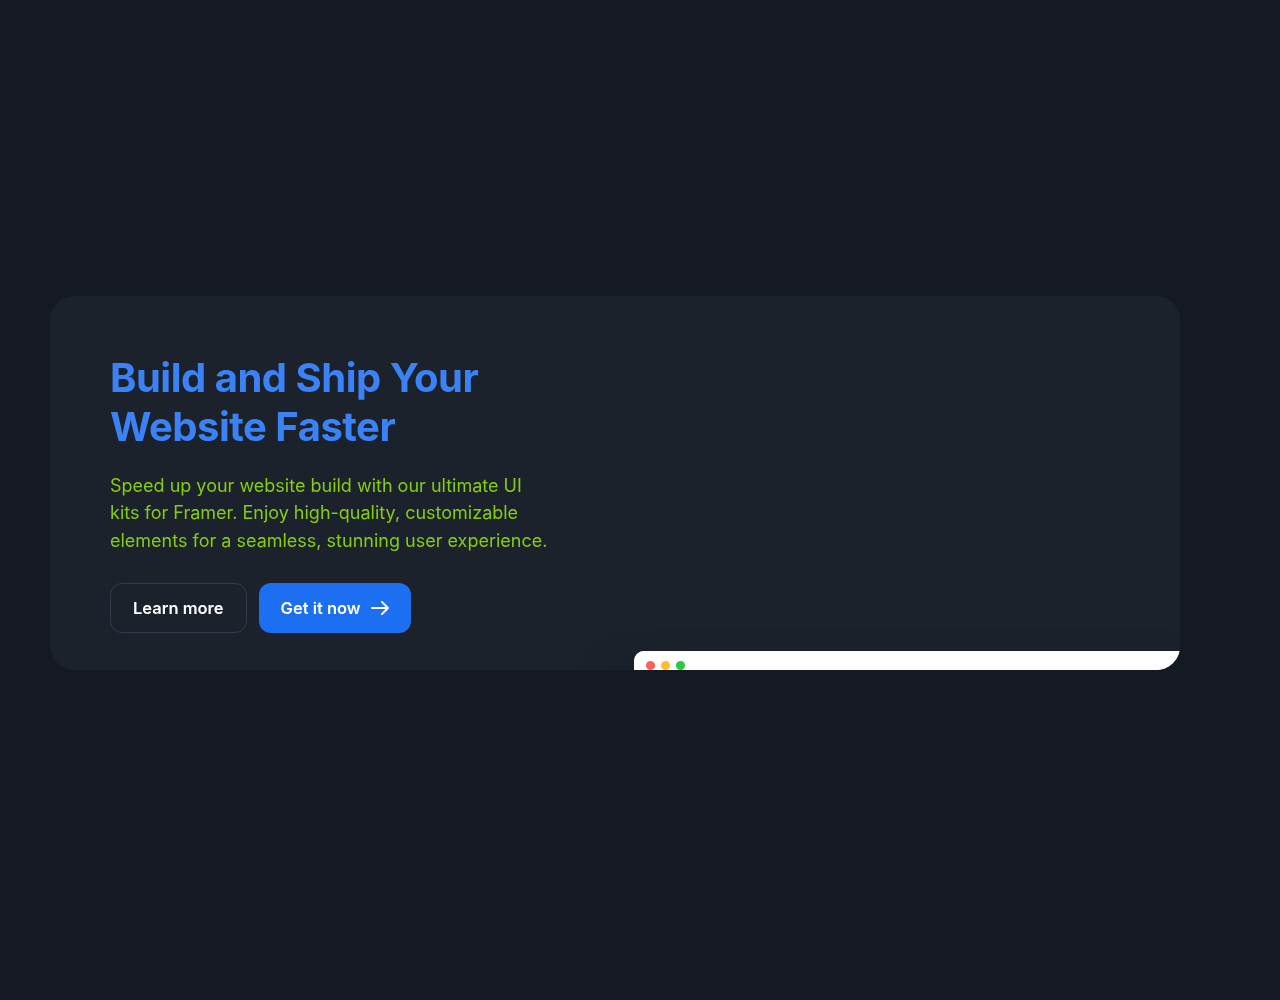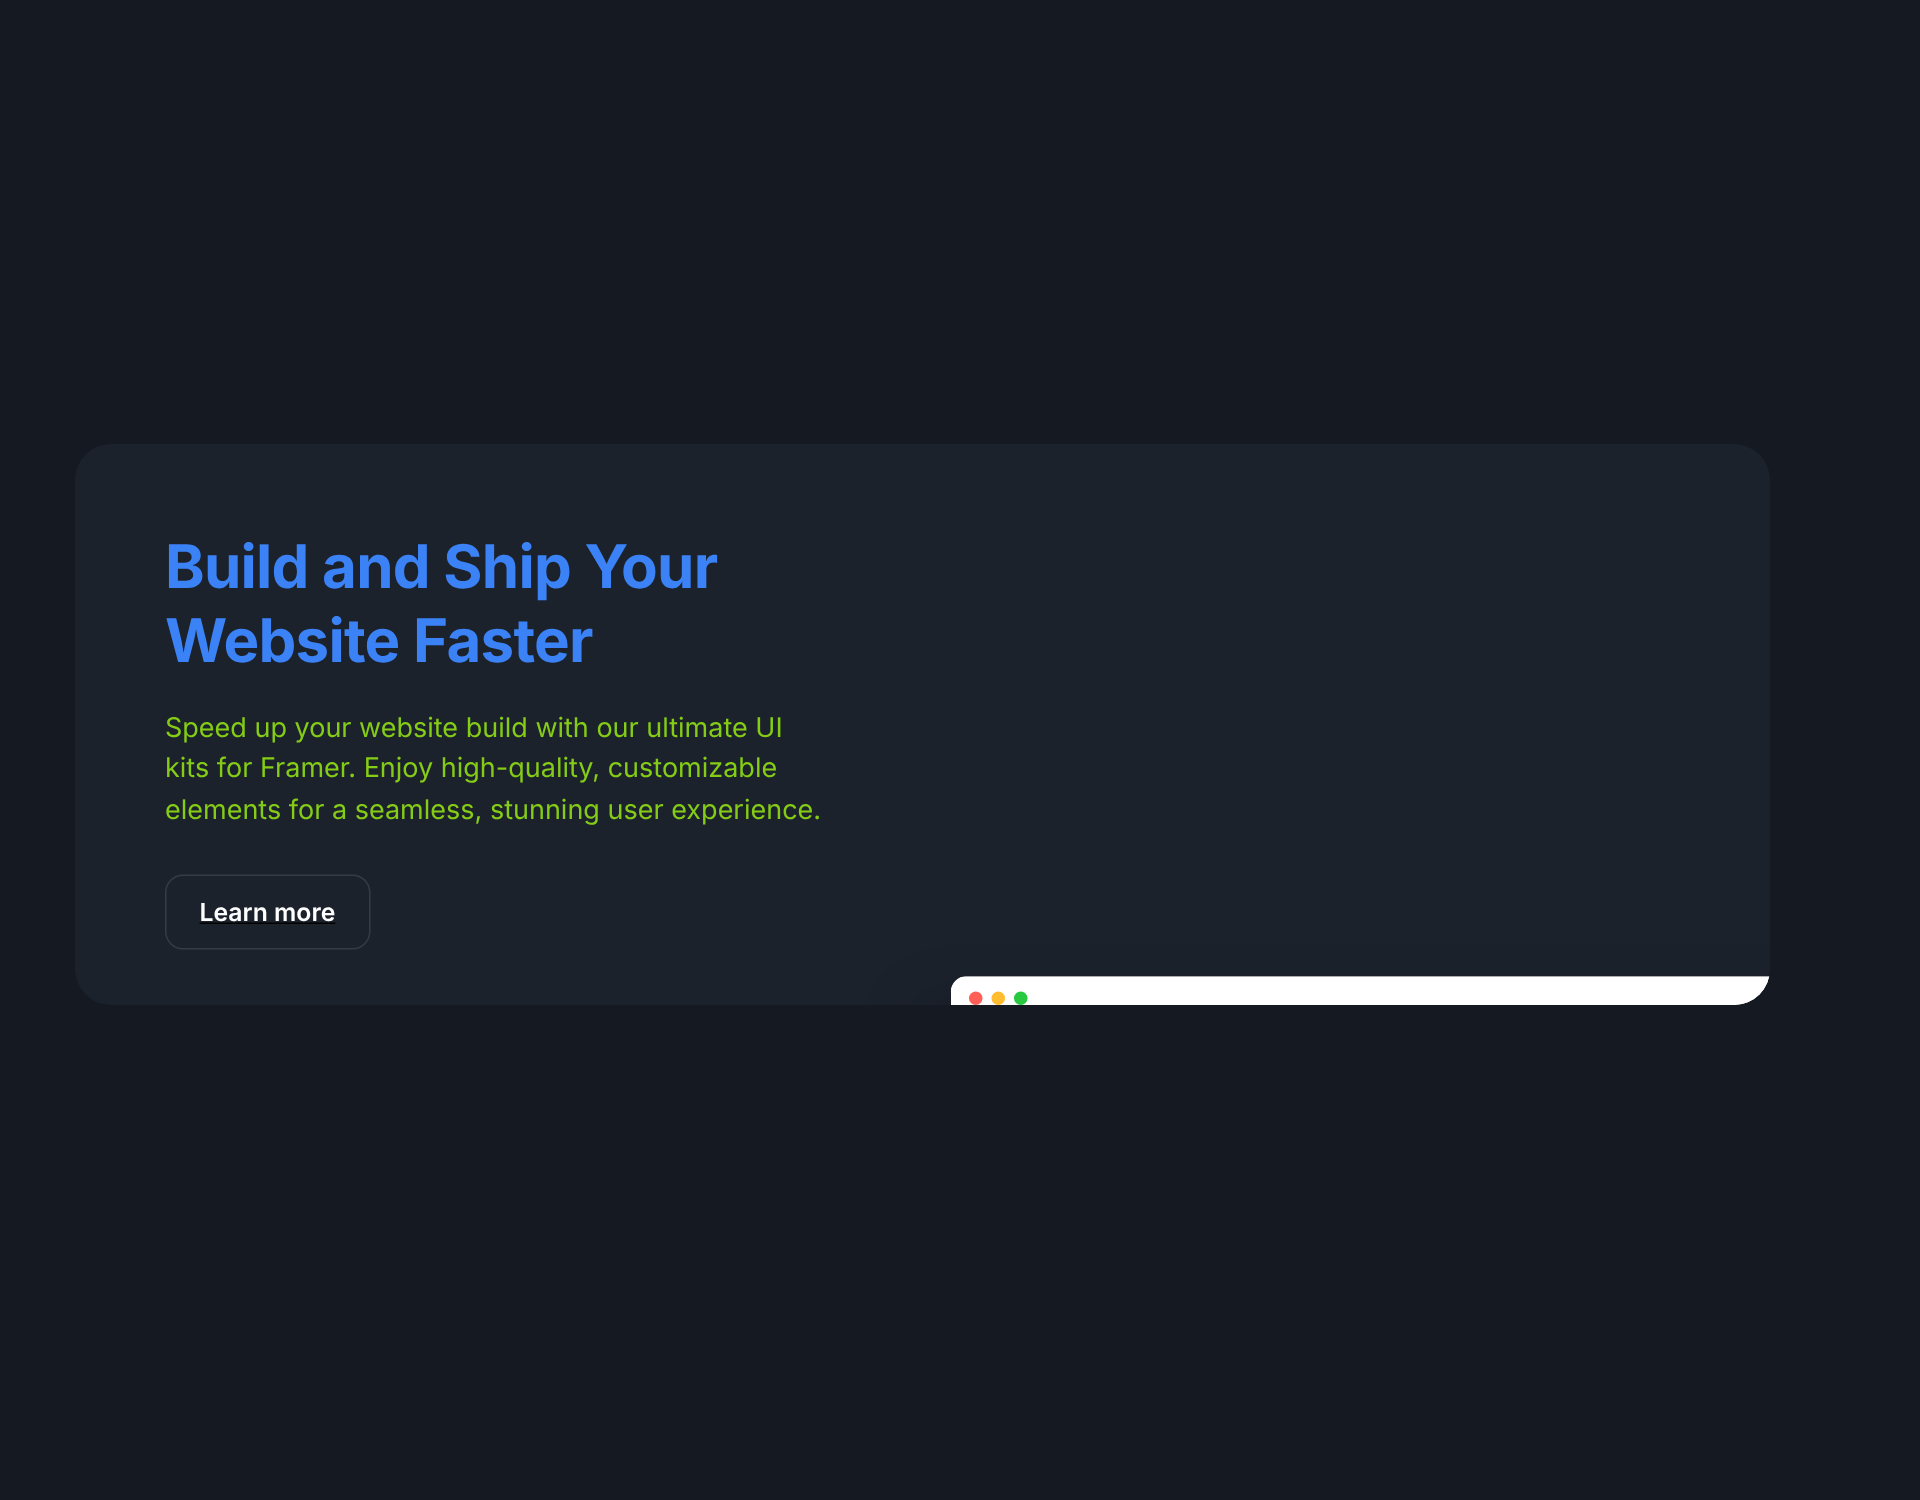--- a/index.html
+++ b/index.html
@@ -1,21 +1,21 @@
 <!DOCTYPE html>
 <html><head>
 <meta charset="utf-8">
 <style>
   *{box-sizing:border-box;margin:0;padding:0;font-family:Inter,-apple-system,BlinkMacSystemFont,'Segoe UI',sans-serif;}
   body{background:#141922;width:1280px;height:1000px;overflow:hidden;position:relative;}
   .hero-card{position:absolute;top:296px;left:50px;width:1130px;height:374px;background:#1c222c;border-radius:24px;overflow:hidden;}
   .hero-left{position:absolute;left:60px;top:58px;width:480px;}
   .hero-title{color:#3b82f6;font-size:40px;font-weight:700;line-height:1.22;letter-spacing:-0.5px;}
   .hero-desc{color:#84cc16;font-size:18px;line-height:1.55;margin-top:20px;max-width:440px;}
-  .hero-actions{display:flex;gap:12px;margin-top:28px;text-decoration:underline;}
+  .hero-actions{display:flex;gap:12px;margin-top:28px;}
   .btn{display:inline-flex;align-items:center;gap:10px;height:50px;padding:0 22px;border-radius:12px;font-size:16.5px;font-weight:600;cursor:pointer;border:none;}
   .btn-secondary{background:transparent;color:#fff;border:1px solid #343c4a;}
   .btn-primary{background:#1d6ff2;color:#fff;}
   .arrow-icon{display:inline-flex;align-items:center;}
 
   .mock-window{position:absolute;left:584px;top:355px;width:596px;height:314px;border-radius:10px 0 0 0;overflow:hidden;background:#fff;box-shadow:-20px 20px 40px rgba(0,0,0,0.25);}
   .mock-titlebar{height:28px;background:#fff;display:flex;align-items:center;padding-left:12px;gap:6px;}
   .tl-dot{width:9px;height:9px;border-radius:50%;}
   .dot-r{background:#ff5f57;} .dot-y{background:#febc2e;} .dot-g{background:#28c840;}
 </style>
@@ -23,20 +23,28 @@
 <body>
 
 <div class="hero-card">
   <div class="hero-left">
     <h1 class="hero-title">Build and Ship Your Website Faster</h1>
     <p class="hero-desc">Speed up your website build with our ultimate UI kits for Framer. Enjoy high-quality, customizable elements for a seamless, stunning user experience.</p>
     <div class="hero-actions">
       <button class="btn btn-secondary">
         <span>Learn more</span>
       </button>
+      <button class="btn btn-primary">
+        <span>Get it now</span>
+        <span class="arrow-icon">
+          <svg width="18" height="14" viewBox="0 0 18 14" fill="none">
+              <path d="M1 7h15M11 1l6 6-6 6" stroke="#fff" stroke-width="2" stroke-linecap="round" stroke-linejoin="round"></path>
+            </svg>
+        </span>
+      </button>
     </div>
   </div>
 
   <div class="mock-window">
     <div class="mock-titlebar">
       <span class="tl-dot dot-r"></span>
       <span class="tl-dot dot-y"></span>
       <span class="tl-dot dot-g"></span>
     </div>
 

